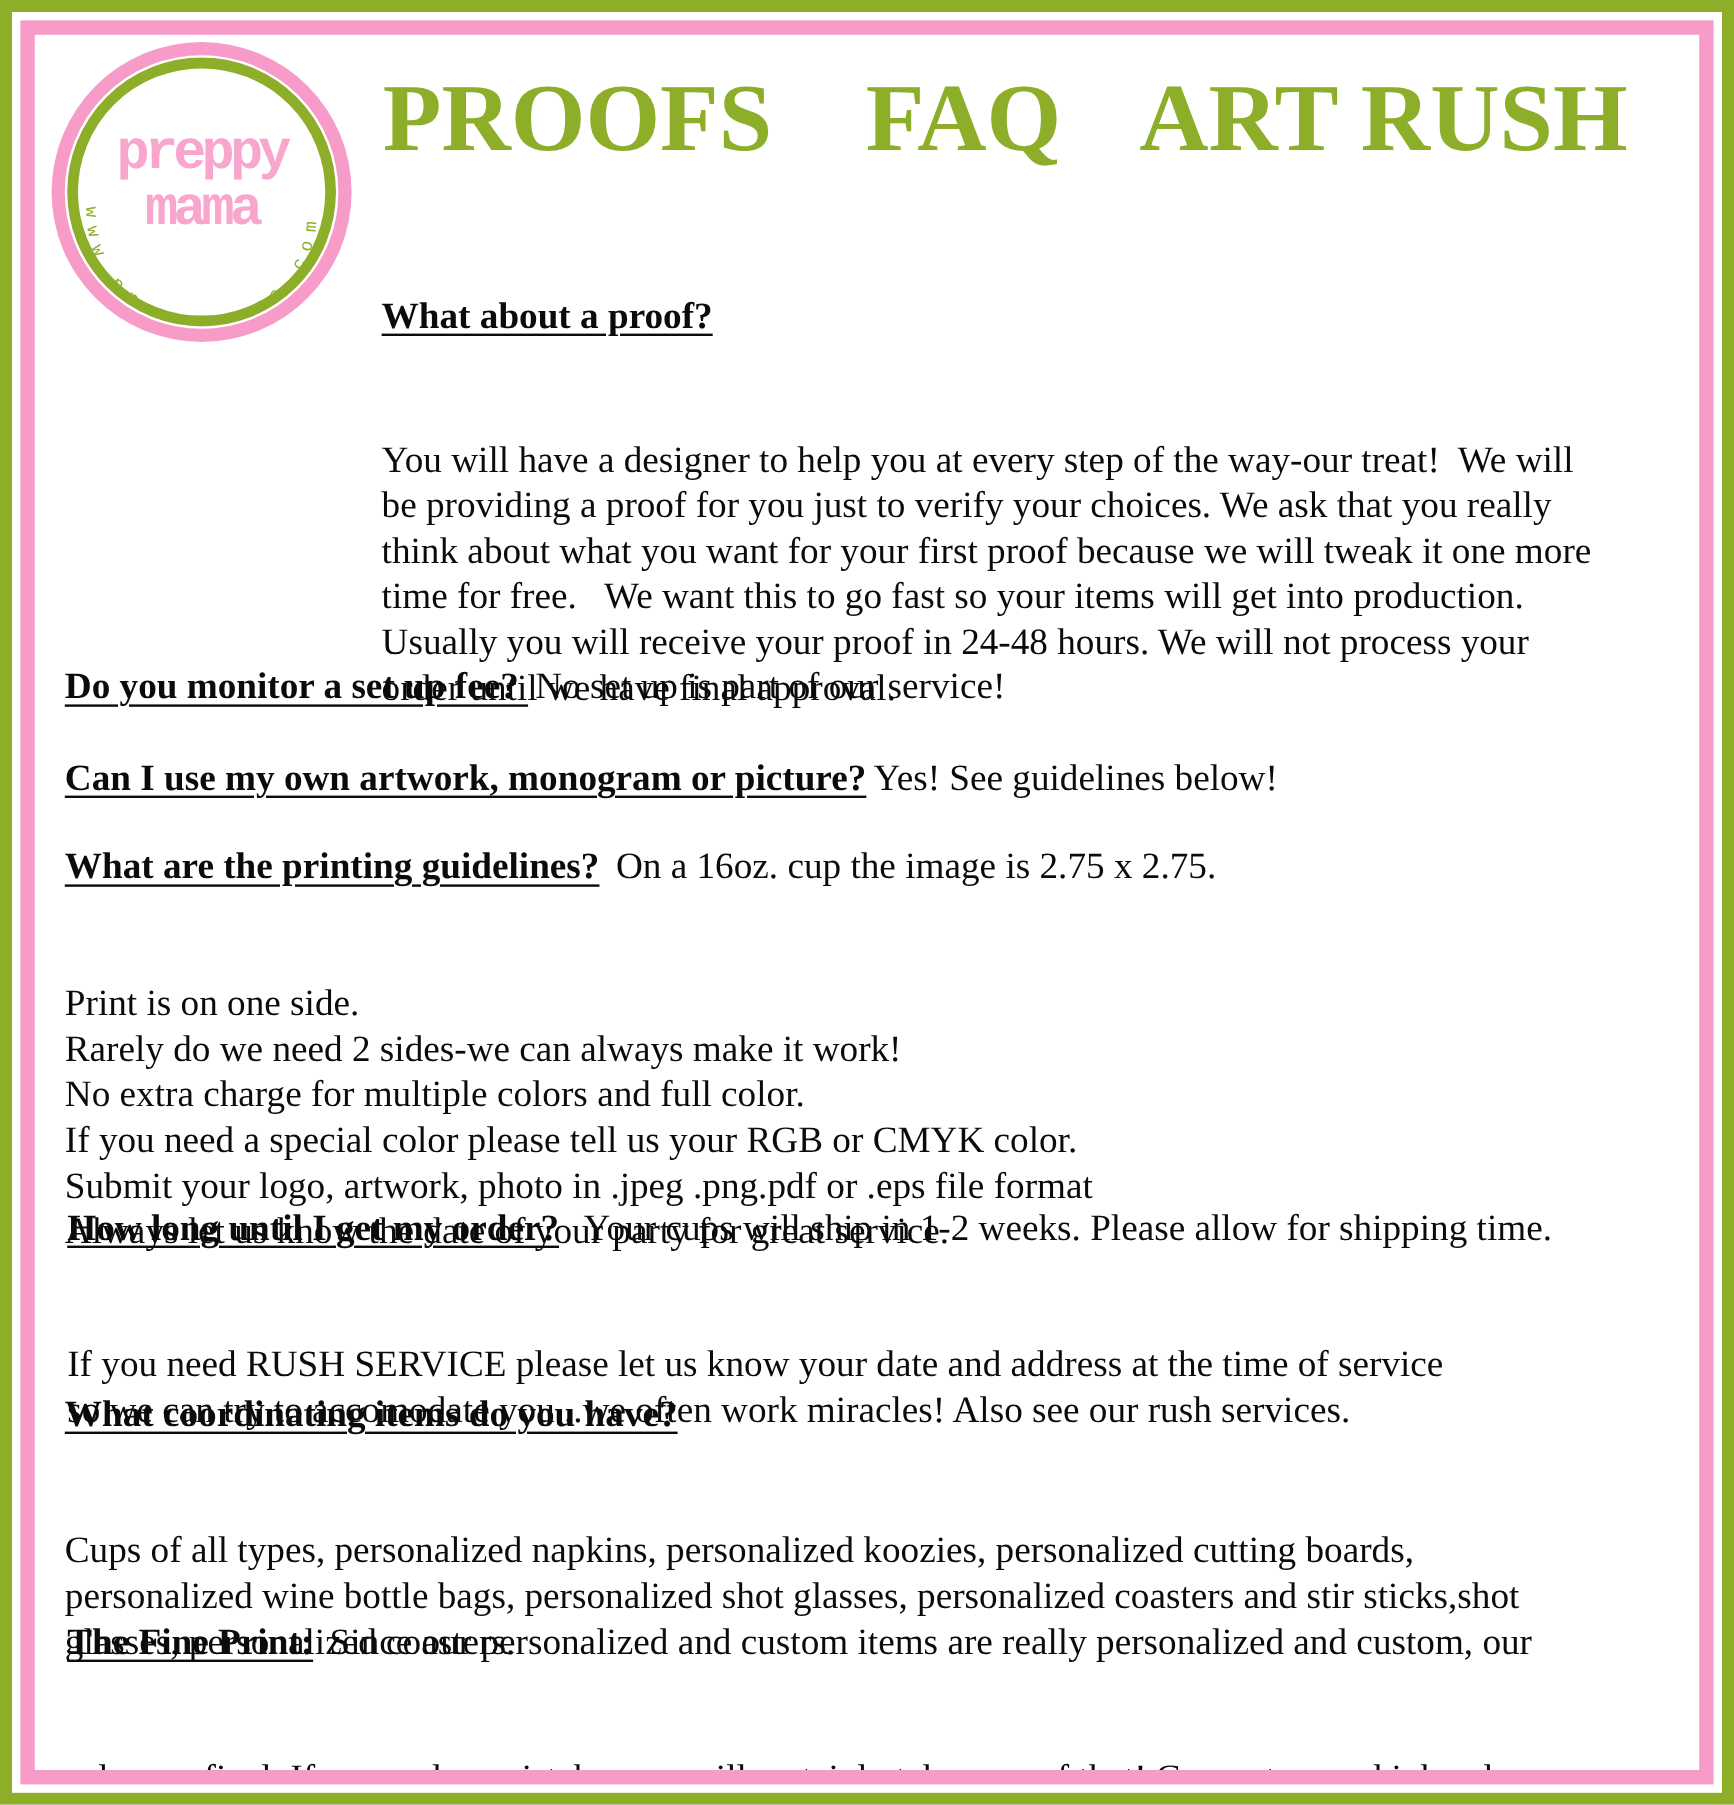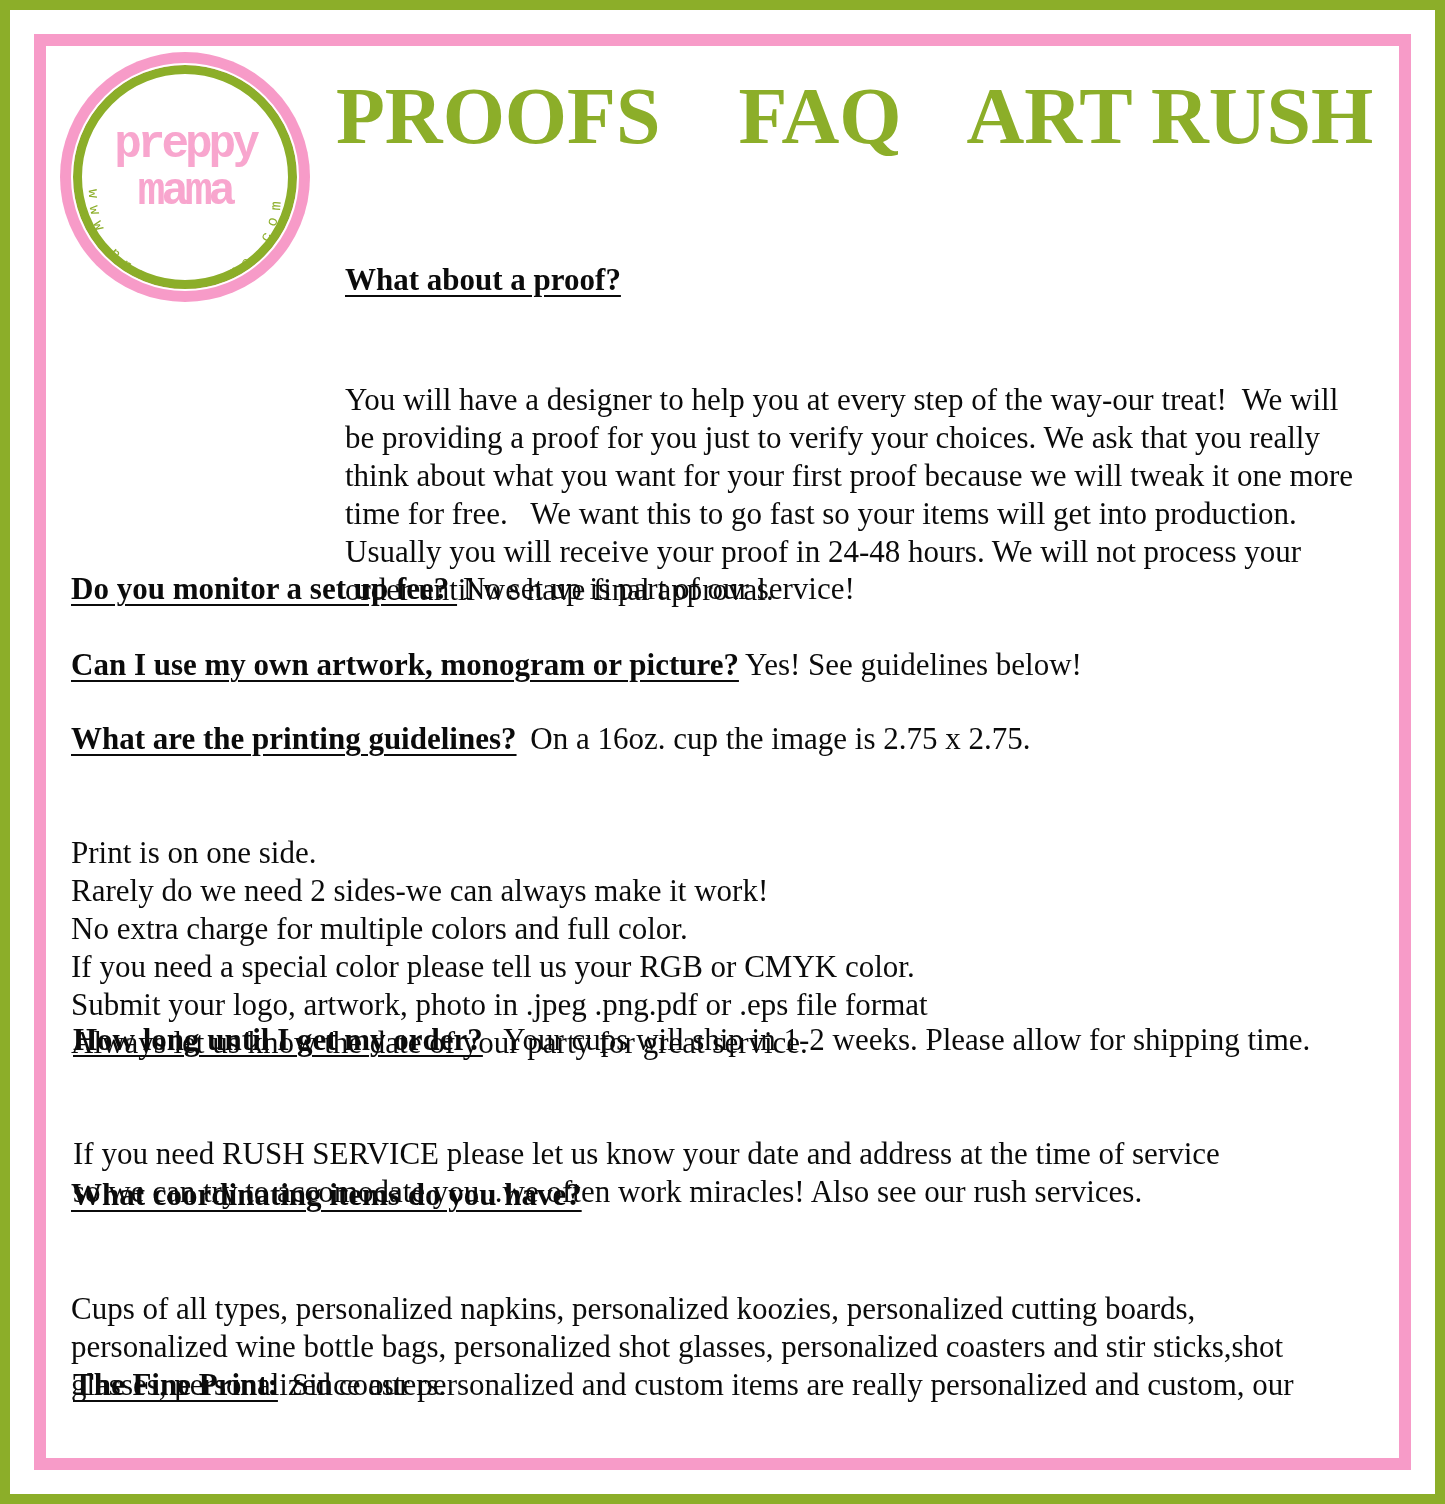--- a/index.html
+++ b/index.html
@@ -9,21 +9,21 @@
     --ink:#0b0b0b;
   }
   html,body{margin:0;padding:0;background:#fff;}
   body{
     width:1445px;height:1504px;position:relative;overflow:hidden;
     font-family:"Liberation Serif","DejaVu Serif",serif;color:var(--ink);
   }
   .frame{
     position:absolute;inset:0;box-sizing:border-box;
     border:10px solid var(--green);
-    padding:24px;background:#fff;
+    padding:7px;background:#fff;
   }
   .inner{
     box-sizing:border-box;width:100%;height:100%;
     border:12px solid var(--pink);
     position:relative;background:#fff;overflow:hidden;
   }
   
   .logo{
     position:absolute;left:14px;top:6px;width:250px;height:250px;
     background:var(--pink);border-radius:50%;box-sizing:border-box;padding:13px;
@@ -55,21 +55,21 @@
   
   .sec{position:absolute;font-size:31px;line-height:38px;white-space:pre;}
   .sec-heading{
     font-weight:bold;
     text-decoration:underline;
     text-decoration-thickness:2px;
     text-underline-offset:5px;
   }
   .sec-inline{margin-left:6px;}
   .sec-body{white-space:pre;}
-  .s1{left:299px;top:139px;}
+  .s1{left:289px;top:139px;}
   .s1 .sec-line{margin-bottom:6px;}
   .s2{left:25px;top:448px;}
   .s3{left:25px;top:524px;text-align:right;}
   .s4{left:25px;top:598px;}
   .s5{left:27px;top:899px;}
   .s6{left:25px;top:1054px;}
   .s7{left:27px;top:1244px;}
 </style>
 </head>
 <body>

